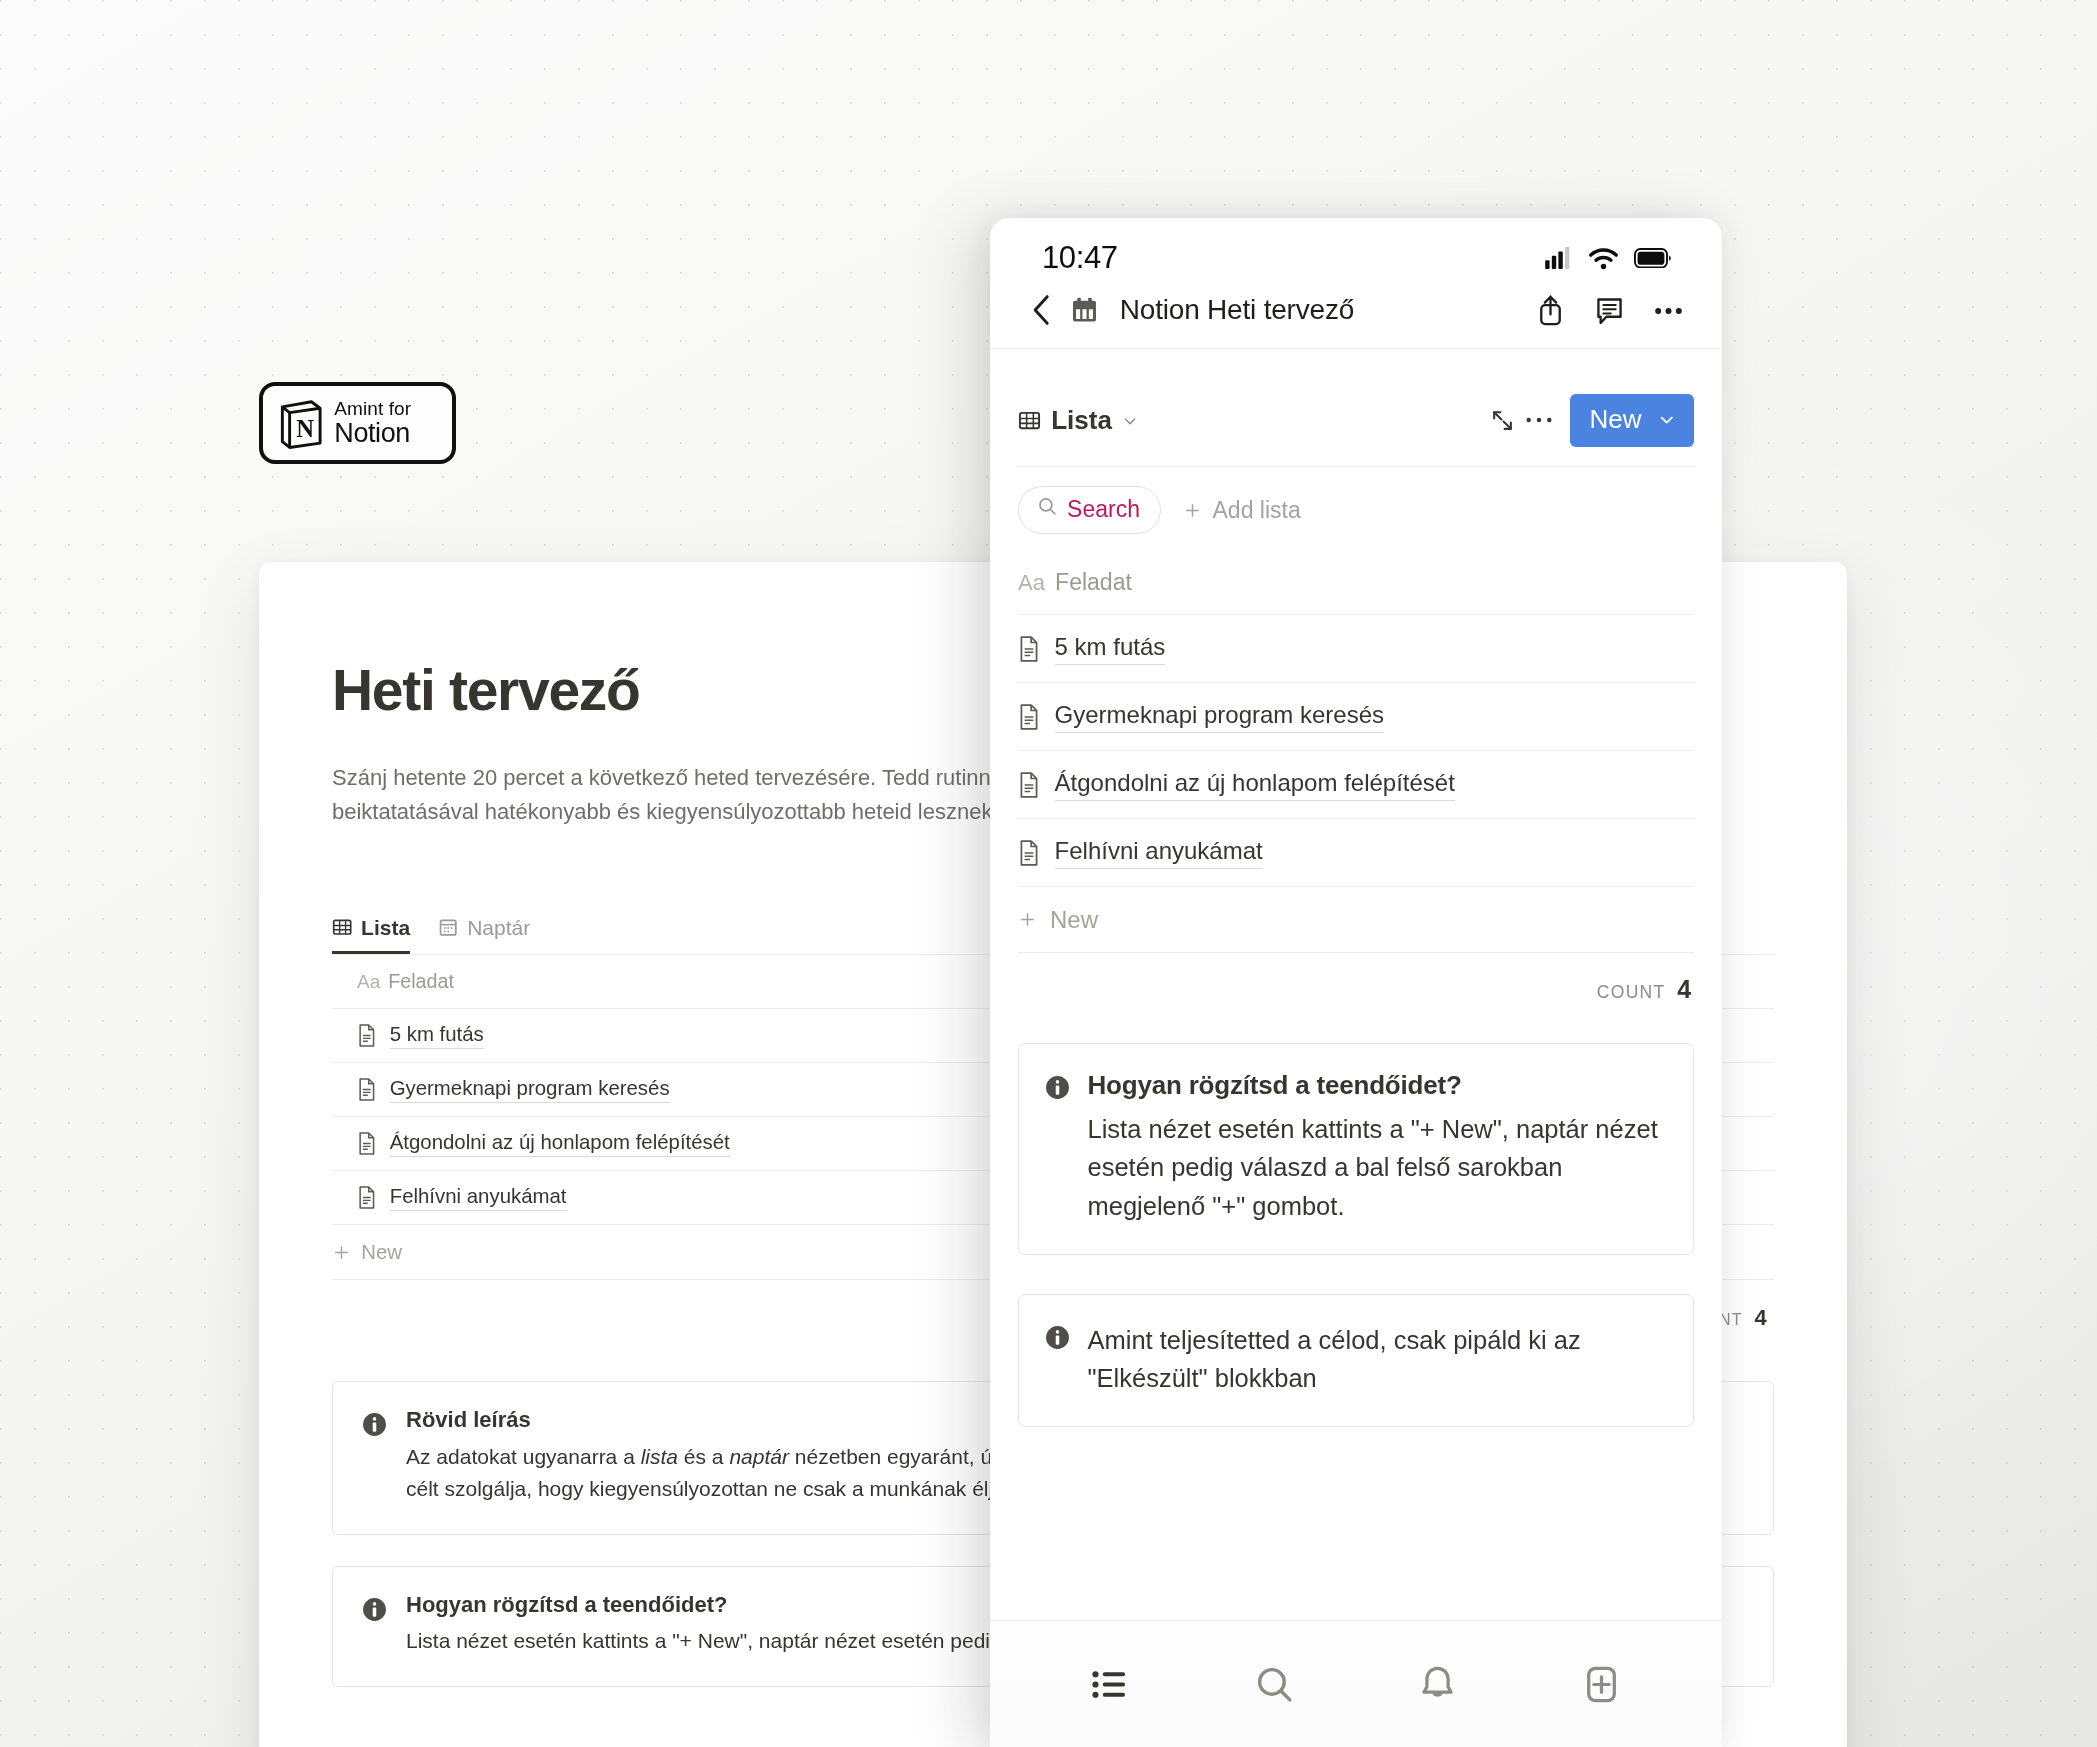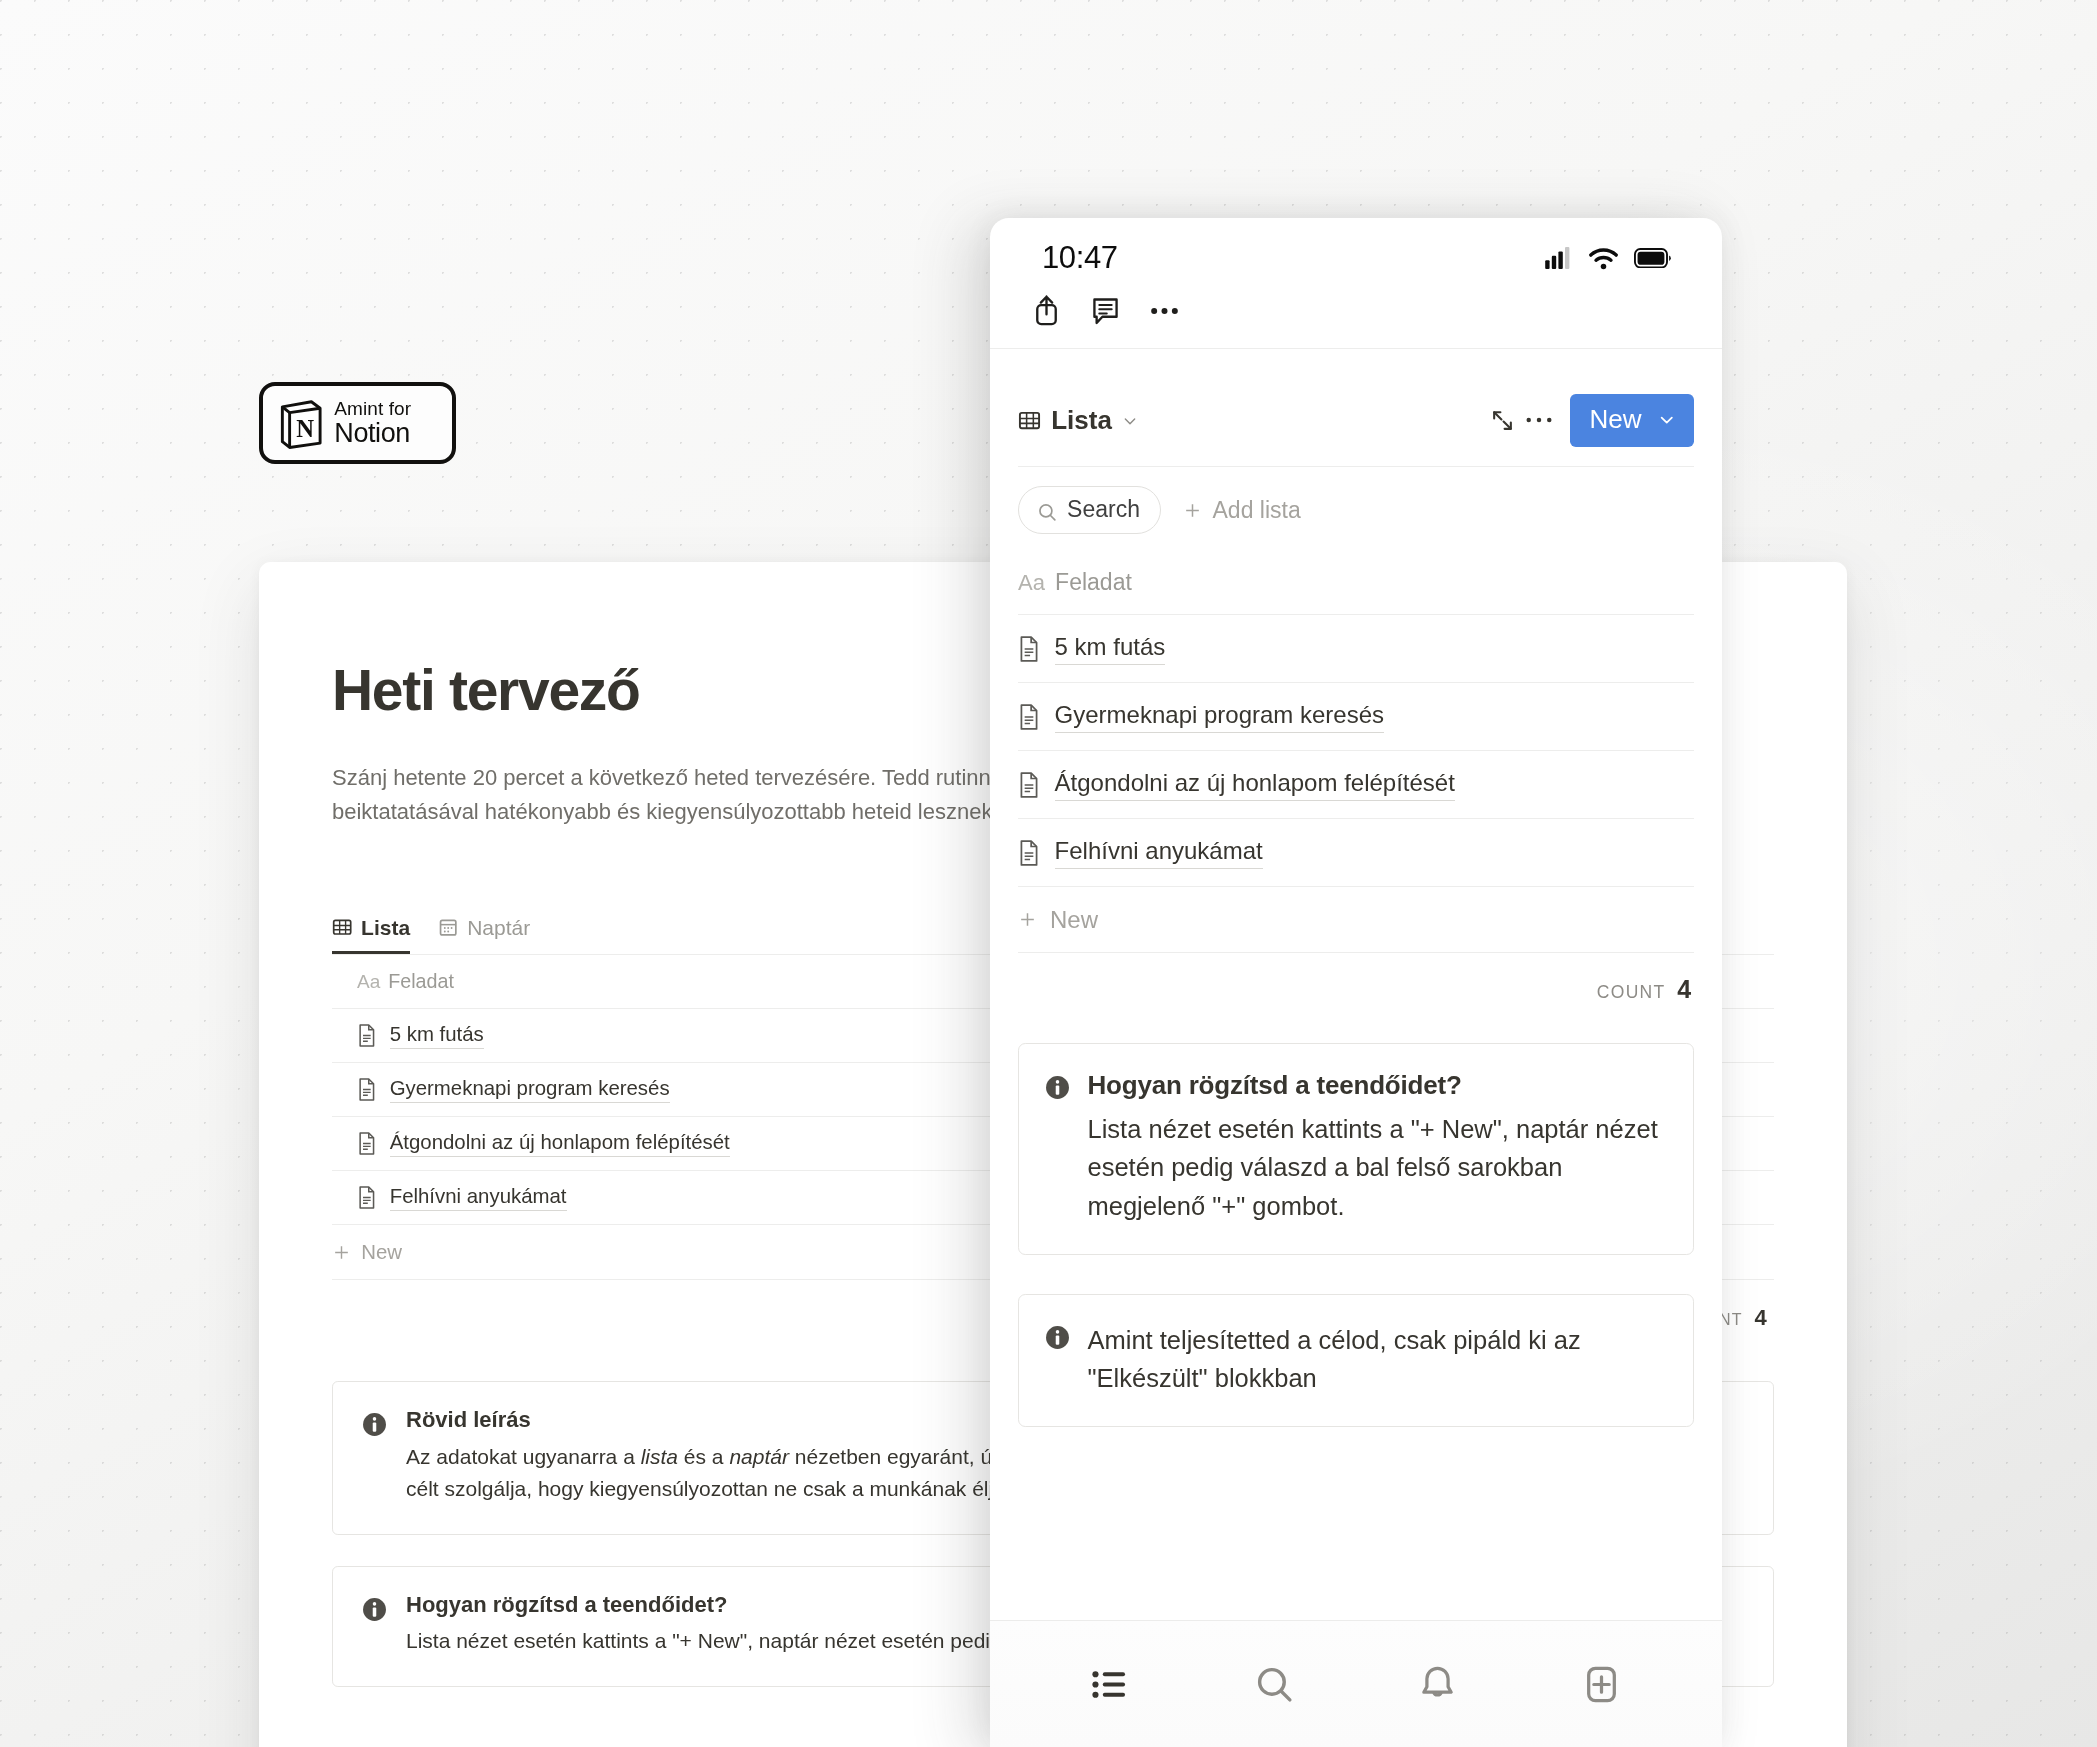--- a/index.html
+++ b/index.html
@@ -130,23 +130,23 @@
     display: flex; align-items: center; gap: 16px;
     background: #4b84e0; color: #fff; border: 0;
     border-radius: 5.8px; padding: 10.2px 19px 11.7px;
     font-size: 26px; font-family: inherit; margin-left: 7.3px;
   }
   .btn-new .chev-w { width: 17.5px; height: 17.5px; flex: none; }
 
   .hr { height: 1.1px; background: #ededec; }
   .filter-bar { display: flex; align-items: center; gap: 22px; padding: 19px 0 17.5px; }
   .search-pill {
-    display: flex; align-items: flex-end; gap: 10.2px;
+    display: flex; align-items: flex-start; gap: 10.2px;
     border: 1.1px solid #e2e1de; border-radius: 728px;
-    padding: 8.7px 20.4px 10.2px 17.5px; color: #404040; font-size: 23px;
+    padding: 8.7px 20.4px 10.2px 17.5px; color: #be185d; font-size: 23px;
   }
   .search-ico { width: 20.4px; height: 20.4px; flex: none; }
   .addfilter { display: flex; align-items: center; gap: 10.2px; color: #a5a39e; font-size: 23px; }
   .plus-lg { width: 19px; height: 19px; flex: none; }
 
   .ph-head { display: flex; align-items: center; gap: 10.2px; height: 63px; color: #9b9a95; font-size: 23px; }
   .ph-aa { font-size: 22px; color: #b4b3ae; }
   .ph-row { display: flex; align-items: center; gap: 14.6px; height: 68px; border-top: 1.1px solid #ededec; }
   .ph-doc { width: 22px; height: 26px; flex: none; }
   .ph-title { font-size: 24px; color: #37352f; border-bottom: 1.1px solid #d9d8d4; padding-bottom: 2.9px; }
@@ -342,20 +342,34 @@
       </svg>
       <svg width="38" height="20.4" viewBox="0 0 32 17">
         <rect x="0.8" y="0.8" width="27" height="15.4" rx="4.4" fill="none" stroke="#0d0d0d" stroke-width="1.6"></rect>
         <rect x="3" y="3" width="22.6" height="11" rx="2.6" fill="#0d0d0d"></rect>
         <path d="M29.6 6.2v4.6a2.6 2.6 0 000-4.6z" fill="#0d0d0d"></path>
       </svg>
     </div>
   </div>
 
   <div class="navbar">
+    <div class="nav-left">
+      <svg class="chev-back" viewBox="0 0 14 24">
+        <path d="M12 2L3 12l9 10" fill="none" stroke="#1f1e1c" stroke-width="2.2" stroke-linecap="round" stroke-linejoin="round"></path>
+      </svg>
+      <svg class="cal-ico" viewBox="0 0 24 24">
+        <rect x="2.5" y="4" width="19" height="17" rx="1.6" fill="#5b5a56"></rect>
+        <rect x="6" y="1.5" width="3" height="4" rx="1" fill="#5b5a56"></rect>
+        <rect x="15" y="1.5" width="3" height="4" rx="1" fill="#5b5a56"></rect>
+        <rect x="5" y="11" width="3.4" height="8" fill="#fff"></rect>
+        <rect x="10.3" y="11" width="3.4" height="8" fill="#fff"></rect>
+        <rect x="15.6" y="11" width="3.4" height="8" fill="#fff"></rect>
+      </svg>
+      <div class="nav-title">Notion Heti tervező</div>
+    </div>
     <div class="nav-right">
       <svg class="nav-ico" viewBox="0 0 24 26">
         <rect x="4.5" y="9" width="15" height="15.5" rx="3.2" fill="none" stroke="#1f1e1c" stroke-width="1.9"></rect>
         <path d="M12 16.5V2.2M12 2.2L7.4 7M12 2.2L16.6 7" fill="none" stroke="#1f1e1c" stroke-width="1.9" stroke-linecap="round" stroke-linejoin="round"></path>
       </svg>
       <svg class="nav-ico" viewBox="0 0 24 26">
         <path d="M3 4.5h18v14H9.5L4.8 23.5V18.5H3z" fill="none" stroke="#1f1e1c" stroke-width="1.9" stroke-linejoin="round"></path>
         <path d="M7 9h10M7 12.4h10M7 15.8h6" stroke="#1f1e1c" stroke-width="1.7" stroke-linecap="round"></path>
       </svg>
       <svg class="nav-ico" viewBox="0 0 30 26">

